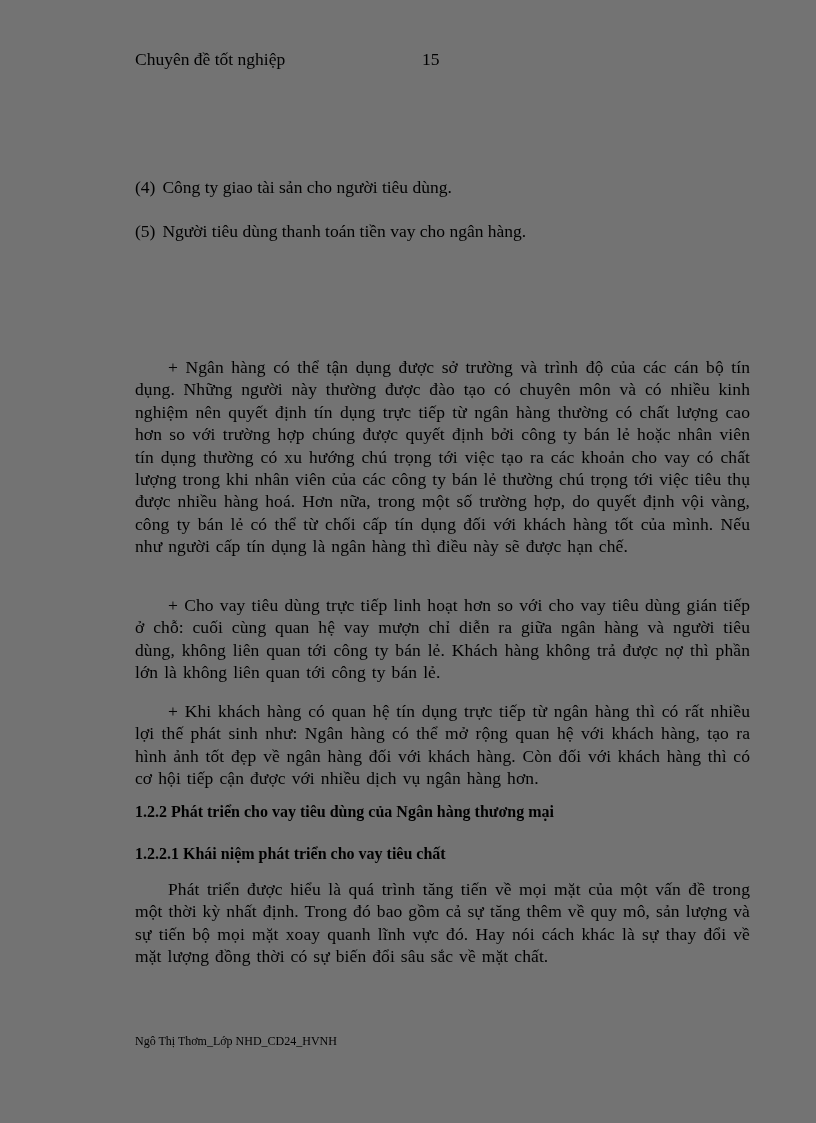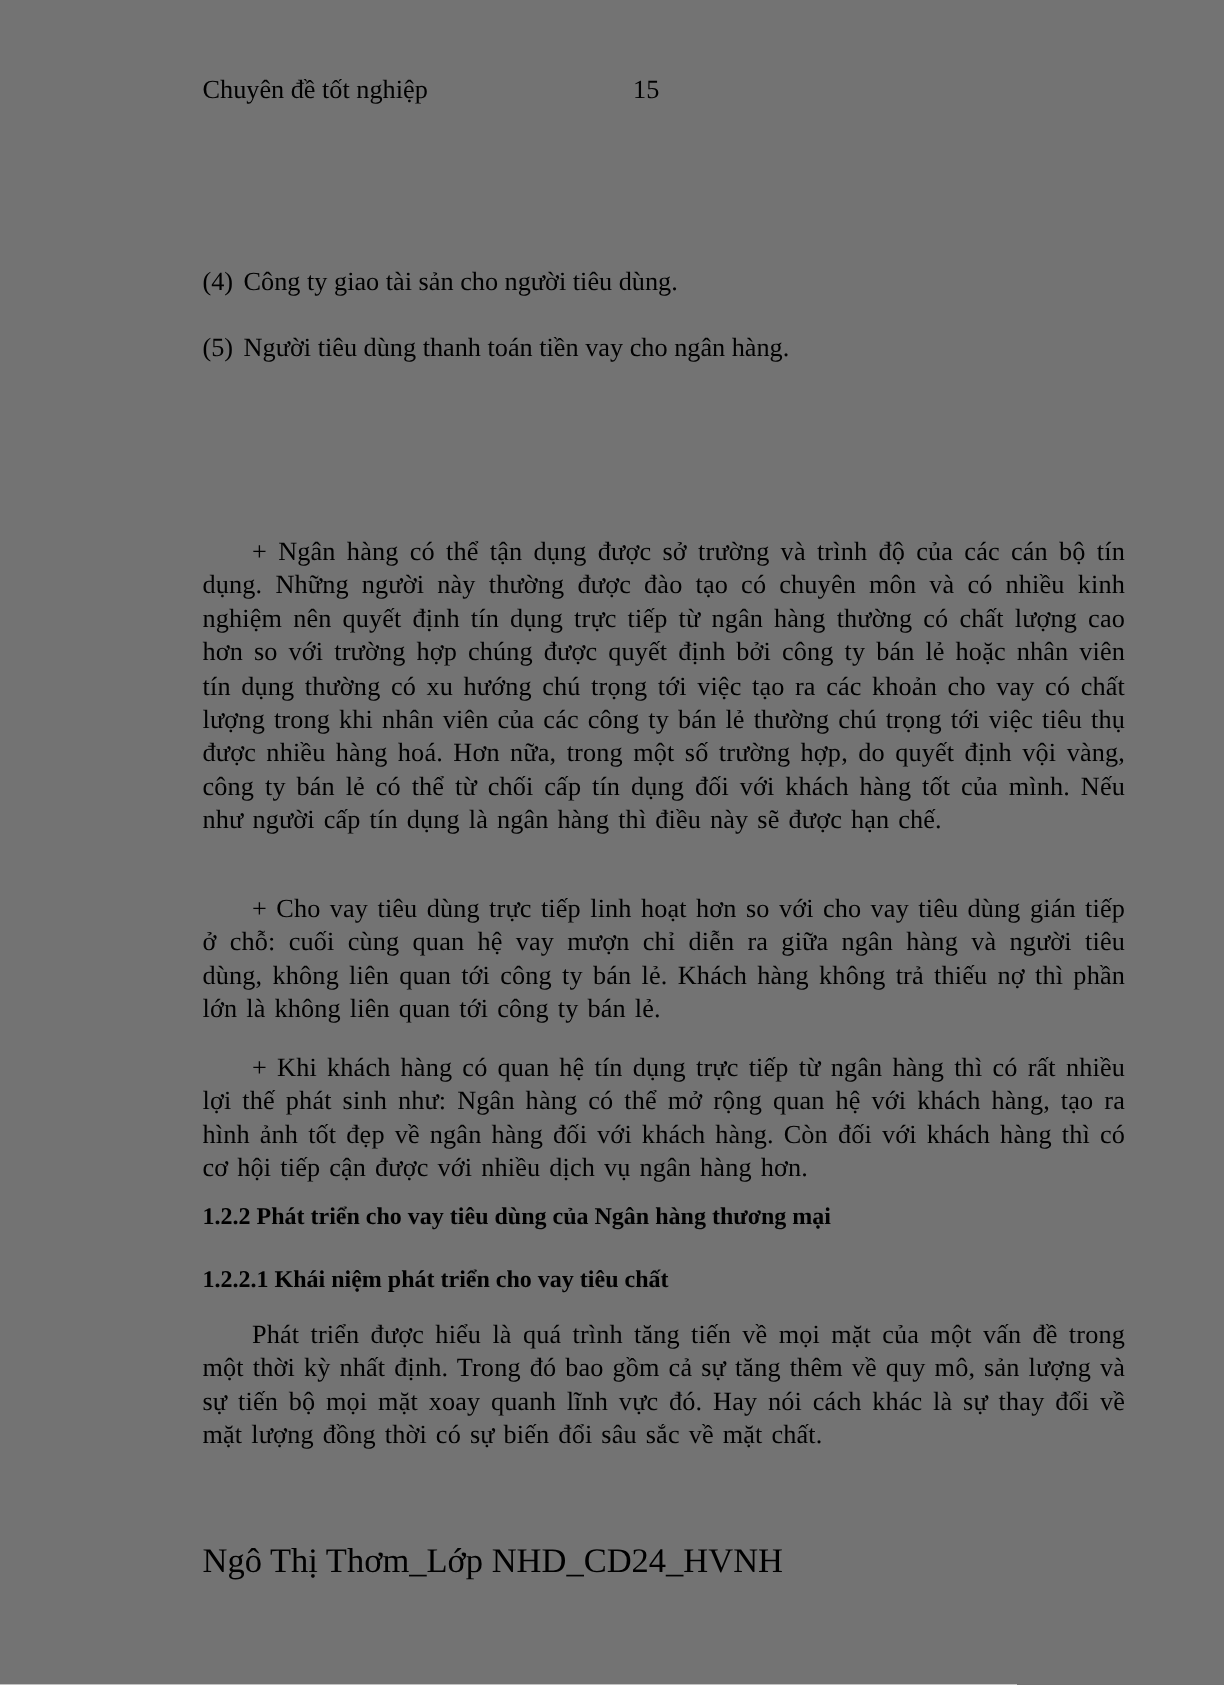--- a/index.html
+++ b/index.html
@@ -61,21 +61,21 @@
     font-size: 16px;
     line-height: 22px;
     white-space: nowrap;
   }
 
   .running-footer {
     position: absolute;
     top: 1030px;
     left: 135px;
     width: 615px;
-    font-size: 23px;
+    font-size: 12px;
     line-height: 22px;
   }
 </style>
 </head>
 <body>
 
 <div class="page">
 
   <div class="running-header">
     <span class="header-title">Chuyên đề tốt nghiệp</span>
@@ -87,21 +87,21 @@
     <span class="marker">(4)</span><span>Công ty giao tài sản cho người tiêu dùng.</span>
   </p>
 
   <p class="block list-line" style="top:220px">
     <span class="marker">(5)</span><span>Người tiêu dùng thanh toán tiền vay cho ngân hàng.</span>
   </p>
 
 
   <p class="block para" style="top:356px">+ Ngân hàng có thể tận dụng được sở trường và trình độ của các cán bộ tín dụng. Những người này thường được đào tạo có chuyên môn và có nhiều kinh nghiệm nên quyết định tín dụng trực tiếp từ ngân hàng thường có chất lượng cao hơn so với trường hợp chúng được quyết định bởi công ty bán lẻ hoặc nhân viên tín dụng thường có xu hướng chú trọng tới việc tạo ra các khoản cho vay có chất lượng trong khi nhân viên của các công ty bán lẻ thường chú trọng tới việc tiêu thụ được nhiều hàng hoá. Hơn nữa, trong một số trường hợp, do quyết định vội vàng, công ty bán lẻ có thể từ chối cấp tín dụng đối với khách hàng tốt của mình. Nếu như người cấp tín dụng là ngân hàng thì điều này sẽ được hạn chế.</p>
 
-  <p class="block para" style="top:594px">+ Cho vay tiêu dùng trực tiếp linh hoạt hơn so với cho vay tiêu dùng gián tiếp ở chỗ: cuối cùng quan hệ vay mượn chỉ diễn ra giữa ngân hàng và người tiêu dùng, không liên quan tới công ty bán lẻ. Khách hàng không trả thiếu nợ thì phần lớn là không liên quan tới công ty bán lẻ.</p>
+  <p class="block para" style="top:594px">+ Cho vay tiêu dùng trực tiếp linh hoạt hơn so với cho vay tiêu dùng gián tiếp ở chỗ: cuối cùng quan hệ vay mượn chỉ diễn ra giữa ngân hàng và người tiêu dùng, không liên quan tới công ty bán lẻ. Khách hàng không trả được nợ thì phần lớn là không liên quan tới công ty bán lẻ.</p>
 
   <p class="block para" style="top:700px">+ Khi khách hàng có quan hệ tín dụng trực tiếp từ ngân hàng thì có rất nhiều lợi thế phát sinh như: Ngân hàng có thể mở rộng quan hệ với khách hàng, tạo ra hình ảnh tốt đẹp về ngân hàng đối với khách hàng. Còn đối với khách hàng thì có cơ hội tiếp cận được với nhiều dịch vụ ngân hàng hơn.</p>
 
   <h2 class="block heading" style="top:801px">1.2.2 Phát triển cho vay tiêu dùng của Ngân hàng thương mại</h2>
 
   <h3 class="block heading" style="top:843px">1.2.2.1 Khái niệm phát triển cho vay tiêu chất</h3>
 
   <p class="block para" style="top:878px">Phát triển được hiểu là quá trình tăng tiến về mọi mặt của một vấn đề trong một thời kỳ nhất định. Trong đó bao gồm cả sự tăng thêm về quy mô, sản lượng và sự tiến bộ mọi mặt xoay quanh lĩnh vực đó. Hay nói cách khác là sự thay đổi về mặt lượng đồng thời có sự biến đổi sâu sắc về mặt chất.</p>
 
   <div class="running-footer">

